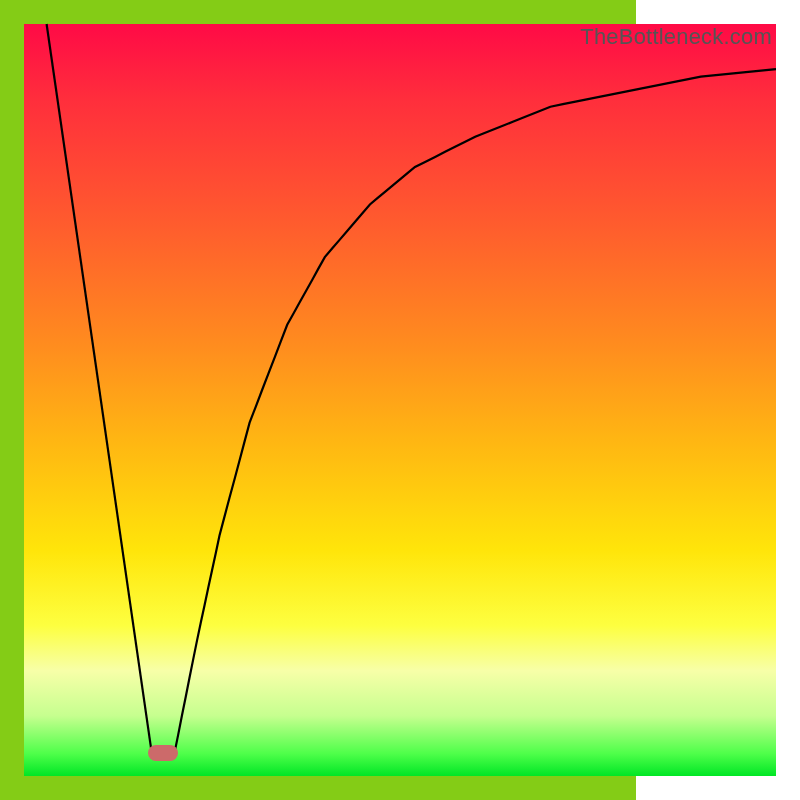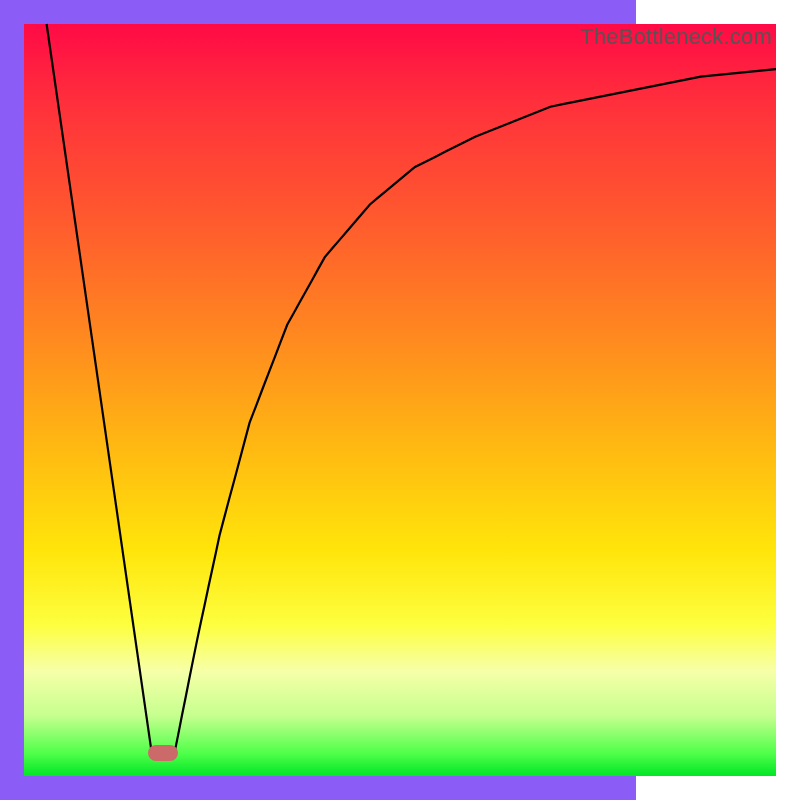--- a/index.html
+++ b/index.html
@@ -7,21 +7,21 @@
     padding: 0;
     width: 800px;
     height: 800px;
     overflow: hidden;
     font-family: Arial, Helvetica, sans-serif;
   }
   .frame {
     position: relative;
     width: 636px;
     height: 800px;
-    background: #8b5cf6;
+    background: #84cc16;
   }
   .plot-area {
     position: absolute;
     left: 24px;
     top: 24px;
     width: 752px;
     height: 752px;
     
     background: linear-gradient(
       to bottom,

